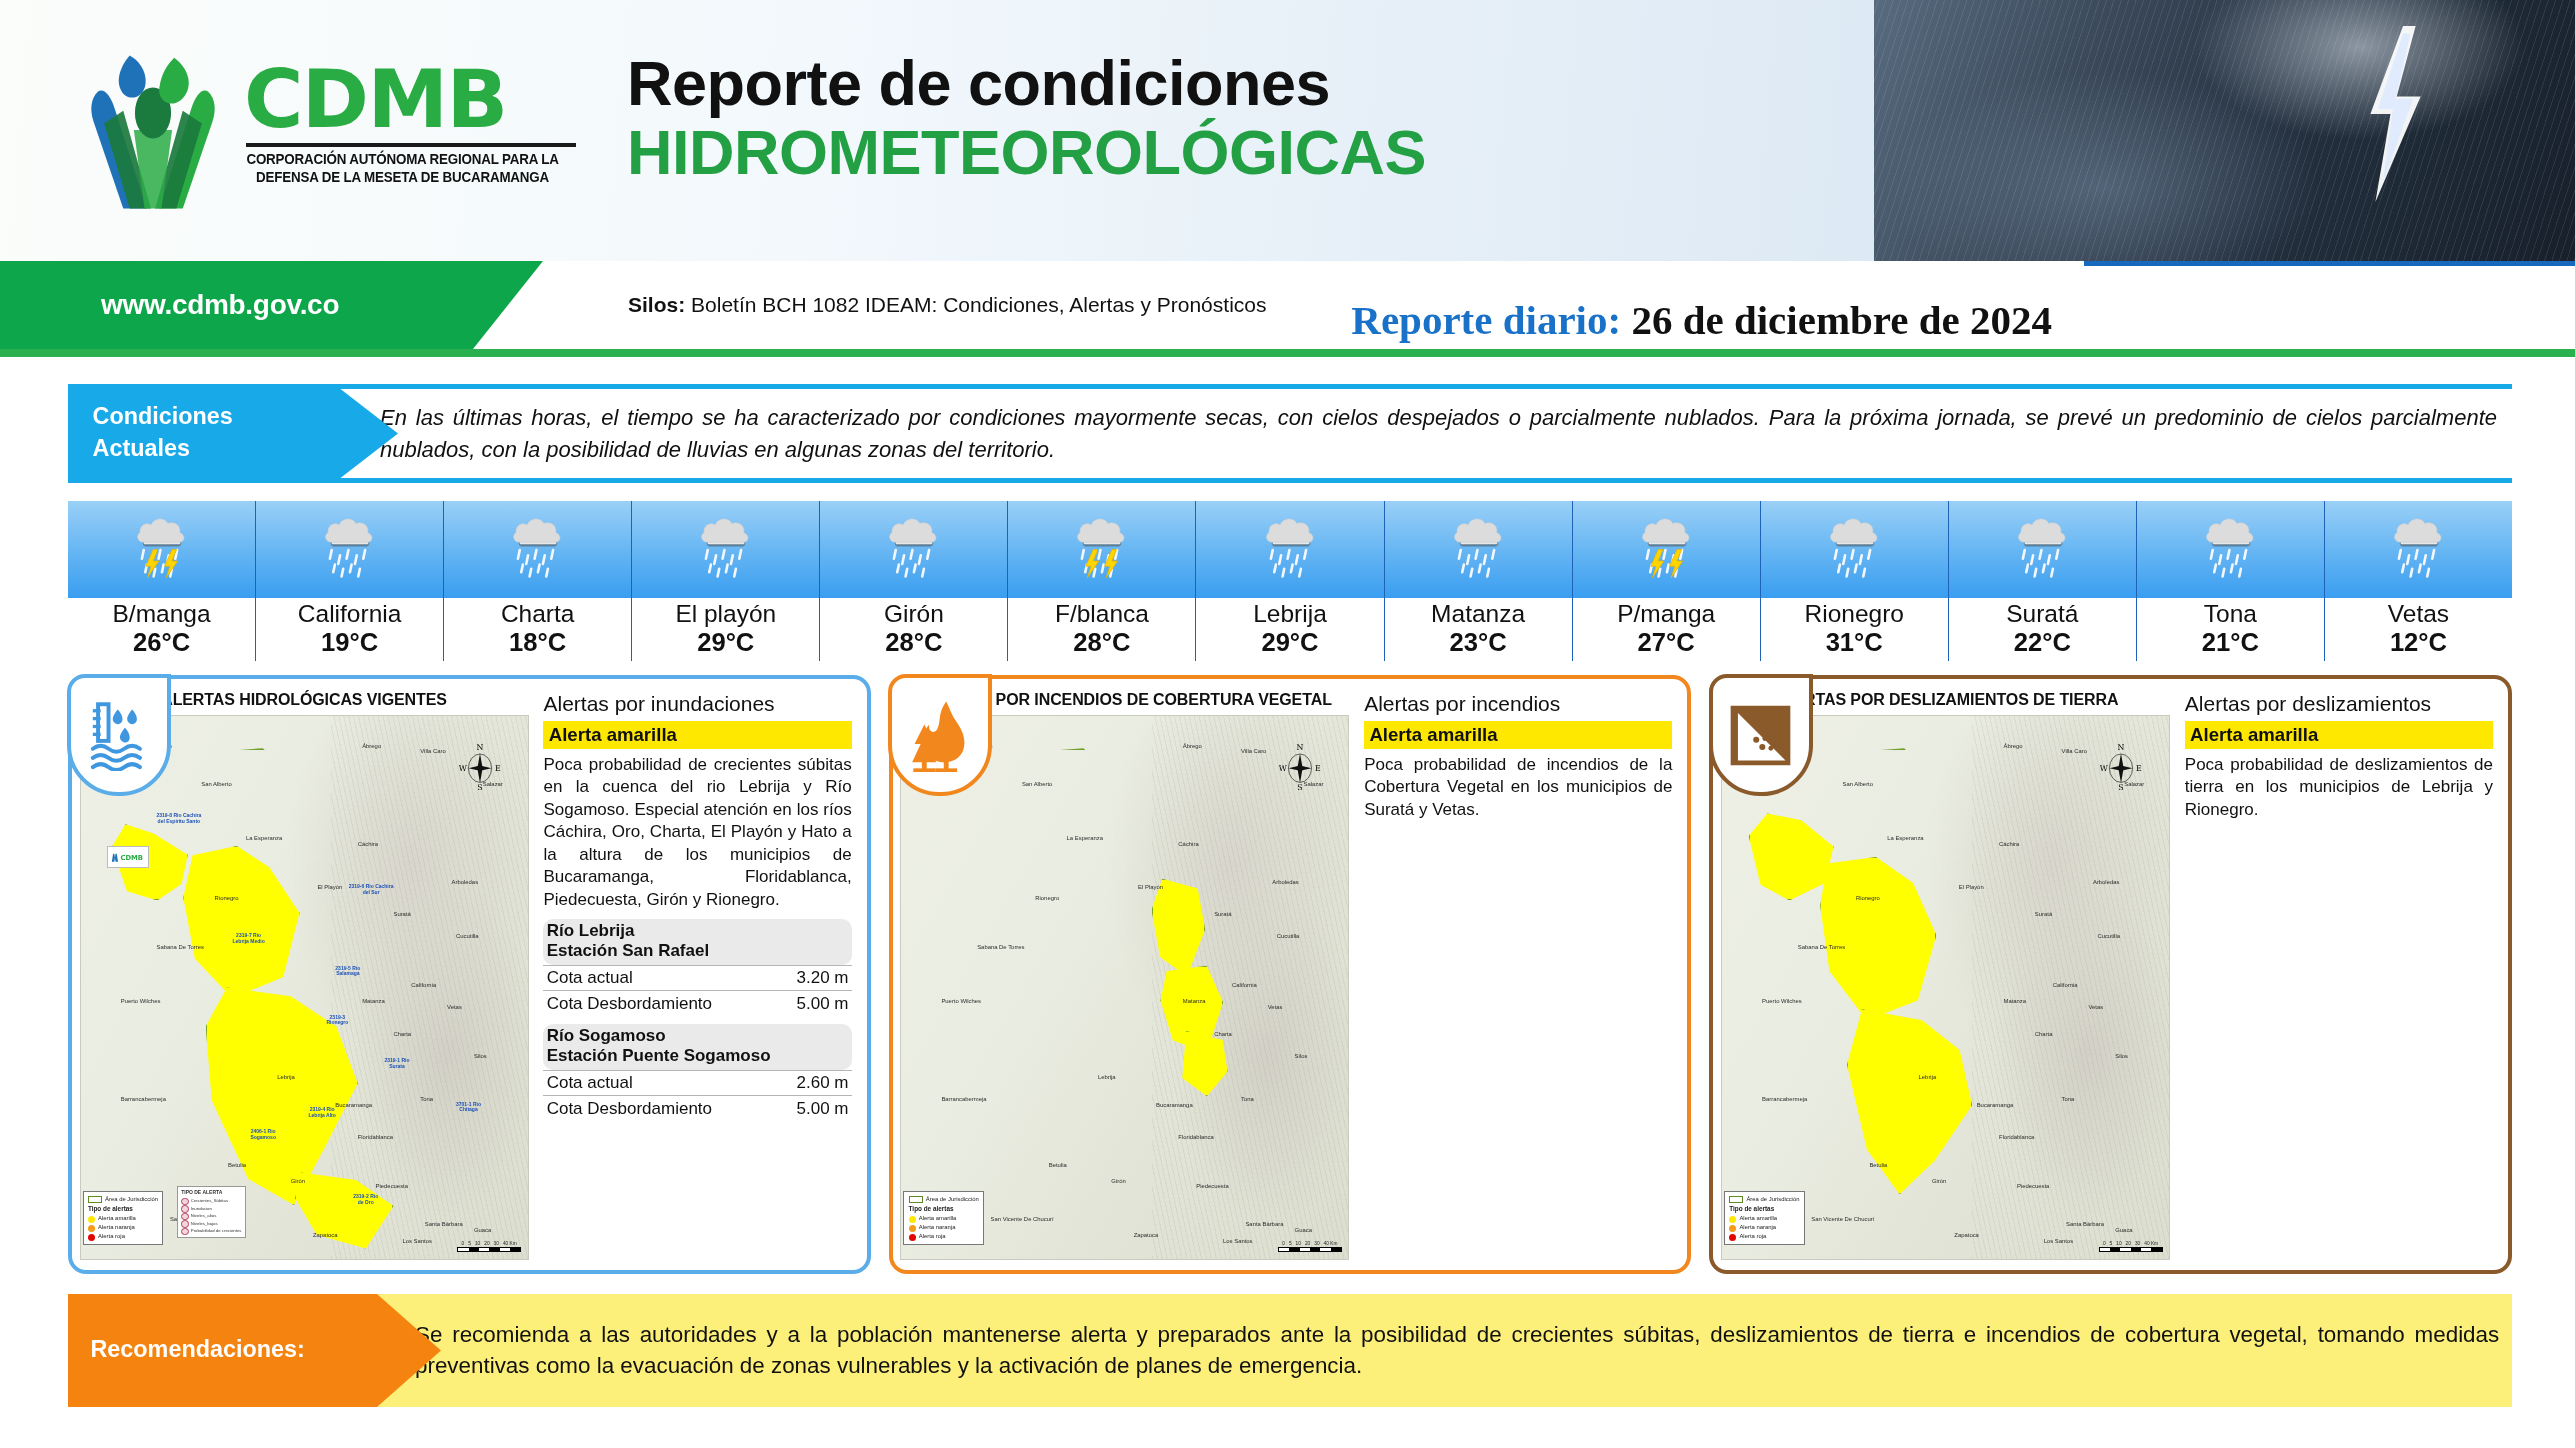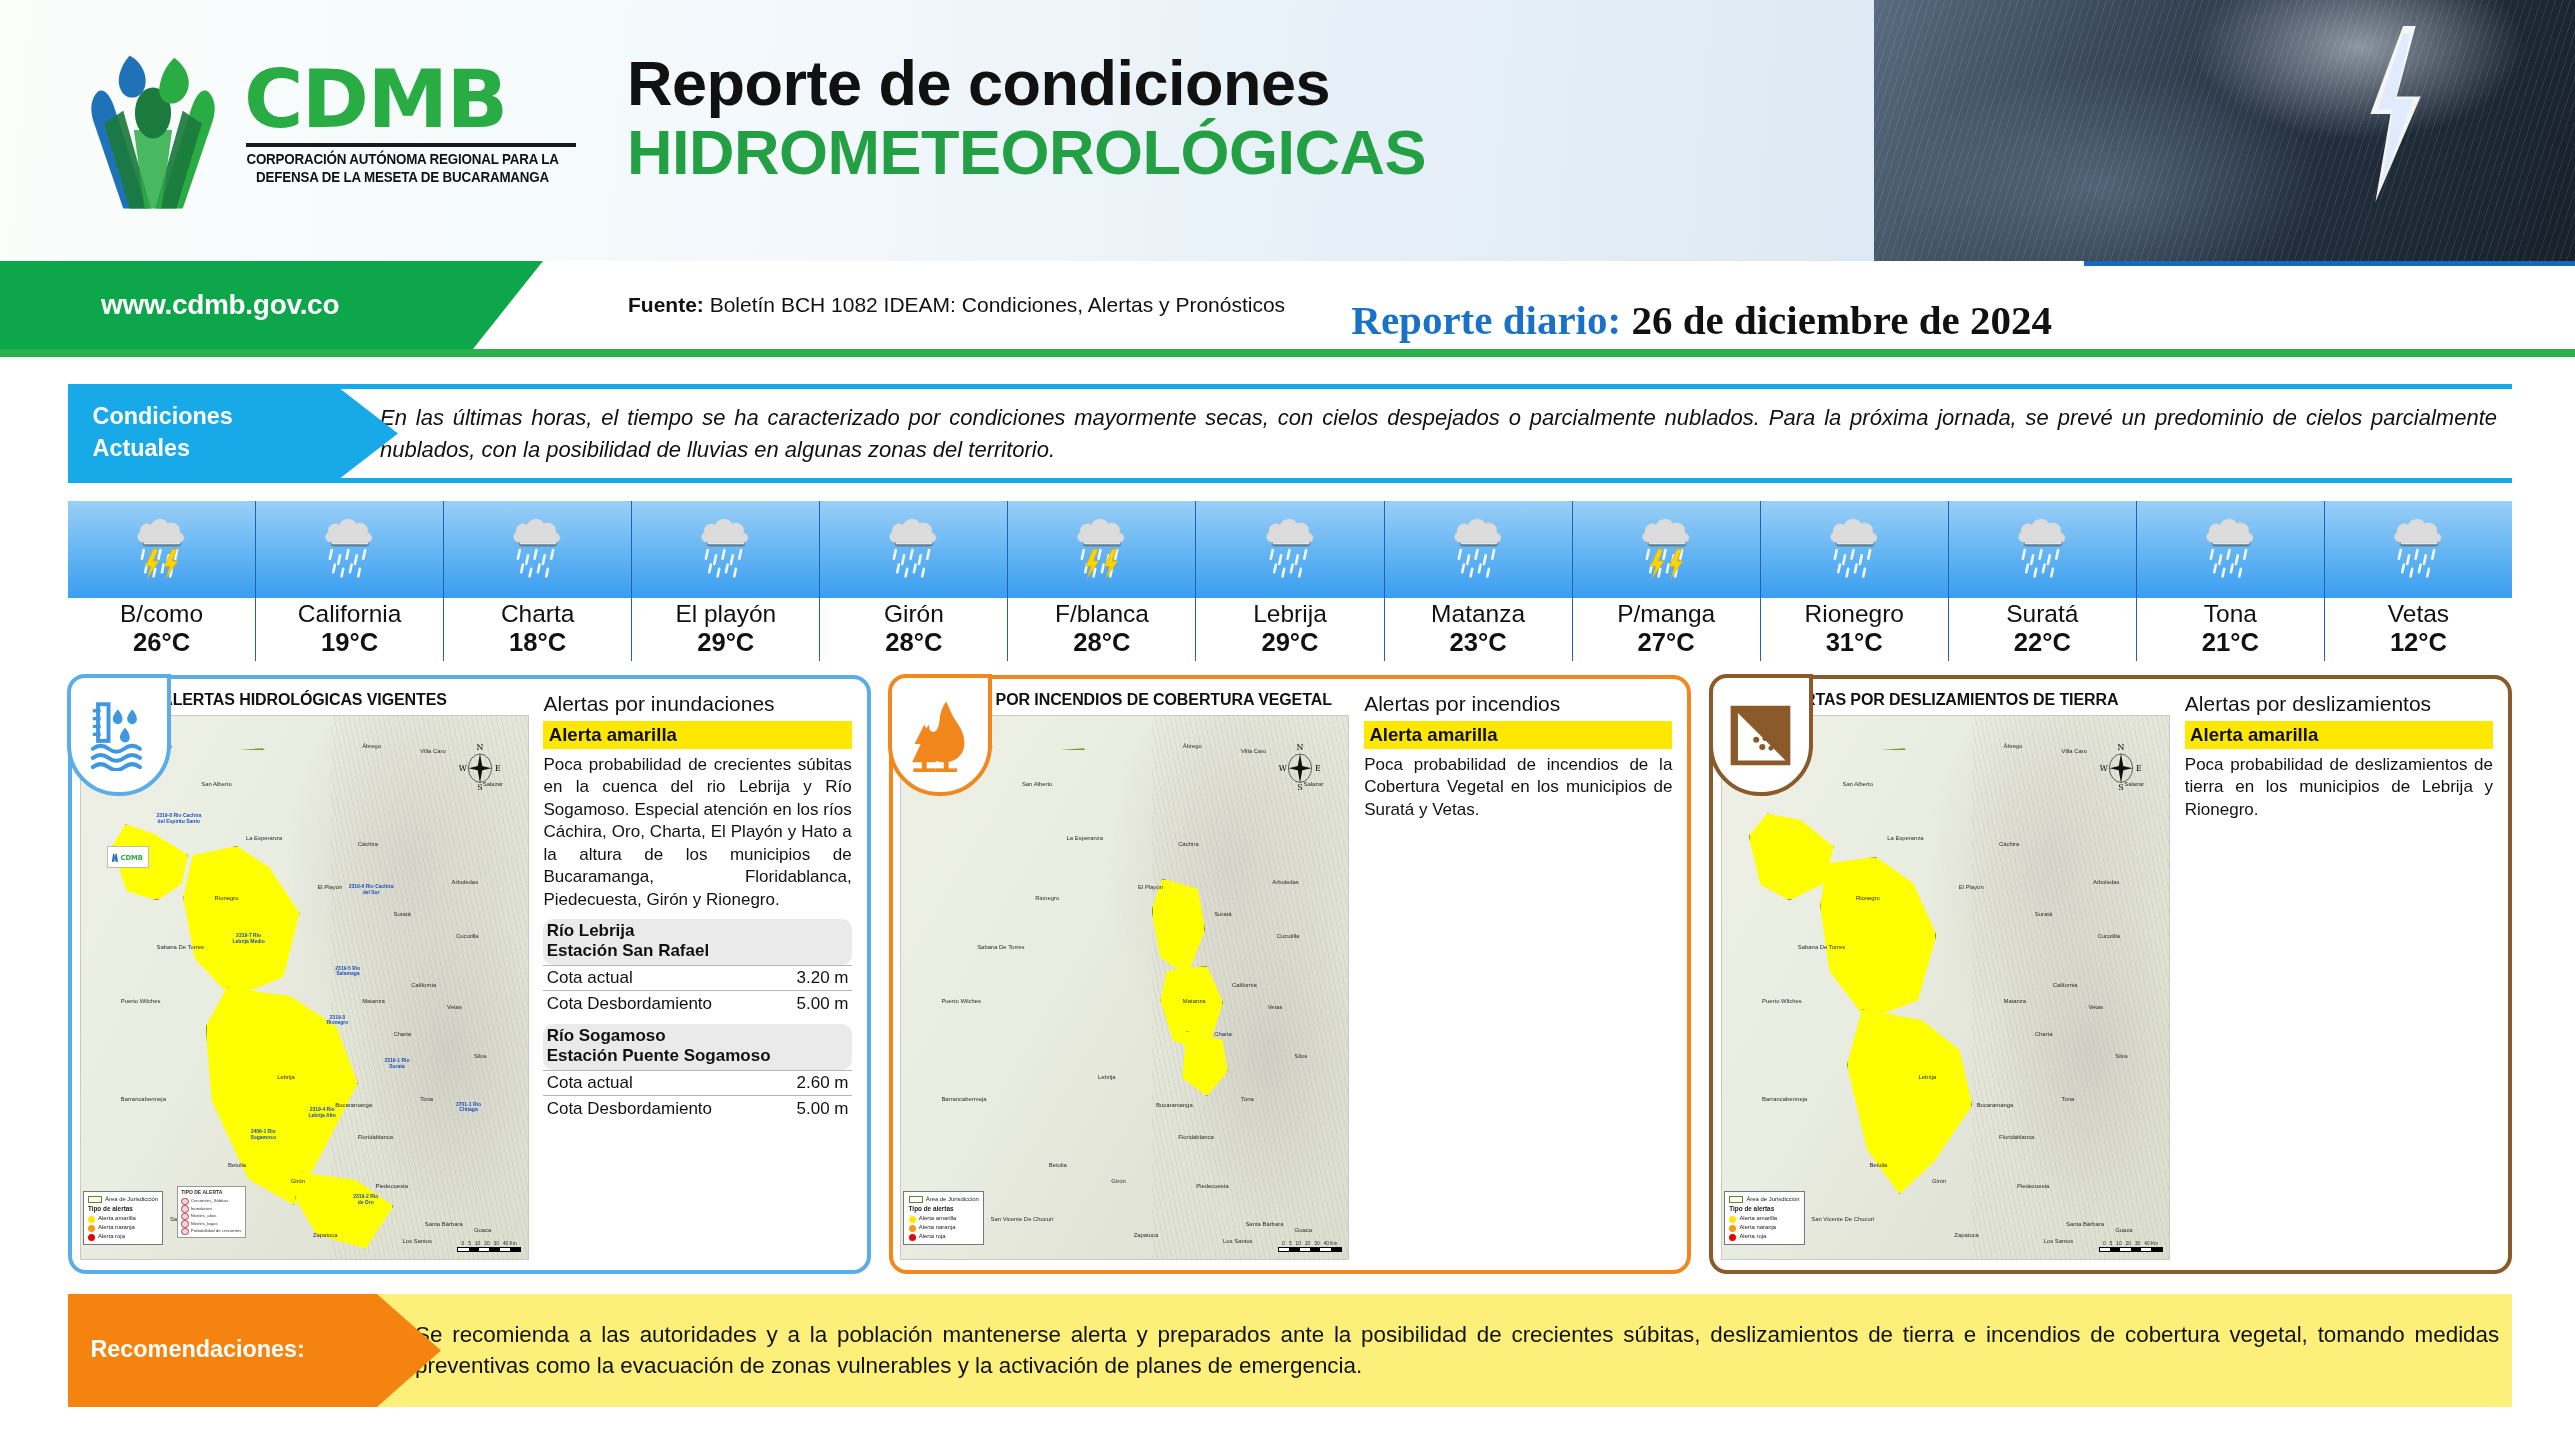--- a/index.html
+++ b/index.html
@@ -250,21 +250,21 @@
     <div class="title-line1">Reporte de condiciones</div>
     <div class="title-line2">HIDROMETEOROLÓGICAS</div>
   </div>
 </div>
 
 <div class="srcbar-rule-top"></div>
 <div class="srcbar">
   <div class="srcbar-green"></div>
   <div class="srcbar-url">www.cdmb.gov.co</div>
   <div class="srcbar-source">
-    <b>Fuente:</b>
+    <b>Silos:</b>
     <span>Boletín BCH 1082 IDEAM: Condiciones, Alertas y Pronósticos</span>
   </div>
   <div class="srcbar-date">
     <span class="lbl">Reporte diario:</span>
     <span class="val">26 de diciembre de 2024</span>
   </div>
 </div>
 <div class="srcbar-rule-bot"></div>
 
 <div class="cond">
@@ -293,21 +293,21 @@
             <rect x="62" y="98" width="5" height="20" rx="2.5" fill="#f4f7fa" transform="rotate(12 62 98)"></rect>
             <rect x="78" y="106" width="5" height="20" rx="2.5" fill="#f4f7fa" transform="rotate(12 78 106)"></rect>
     <polygon points="44,72 30,104 40,104 33,126 55,94 44,94 53,72" fill="#ffd500" stroke="#e8b400" stroke-width="1.5"></polygon>
     <polygon points="80,72 66,104 76,104 69,126 91,94 80,94 89,72" fill="#ffd500" stroke="#e8b400" stroke-width="1.5"></polygon>
     <path d="M30 66 h62 a6 6 0 0 0 6-6 v-2 H24 v2 a6 6 0 0 0 6 6z" fill="#5d7f99"></path>
     <path d="M26 58 C14 58 10 46 19 39 C17 26 31 18 40 25 C45 11 66 9 72 22 C86 17 98 27 95 40 C106 43 106 58 94 58 Z" fill="#dcdcdc" stroke="#cfcfcf" stroke-width="1"></path>
     <path d="M26 58 h70 v4 H26z" fill="#e8e8e8"></path>
   </svg></span>
      </div>
      <div class="wx-label-box">
-       <div class="wx-city">B/como</div>
+       <div class="wx-city">B/manga</div>
        <div class="wx-temp">26°C</div>
      </div>
     </div>
     <div class="wx-col">
       <div class="wx-icon-box">
        <span><svg viewBox="0 0 120 140" width="63" height="73">
     <rect x="24" y="70" width="5" height="22" rx="2.5" fill="#f4f7fa" transform="rotate(12 24 70)"></rect>
             <rect x="40" y="80" width="5" height="22" rx="2.5" fill="#f4f7fa" transform="rotate(12 40 80)"></rect>
             <rect x="56" y="70" width="5" height="22" rx="2.5" fill="#f4f7fa" transform="rotate(12 56 70)"></rect>
             <rect x="72" y="80" width="5" height="22" rx="2.5" fill="#f4f7fa" transform="rotate(12 72 80)"></rect>

